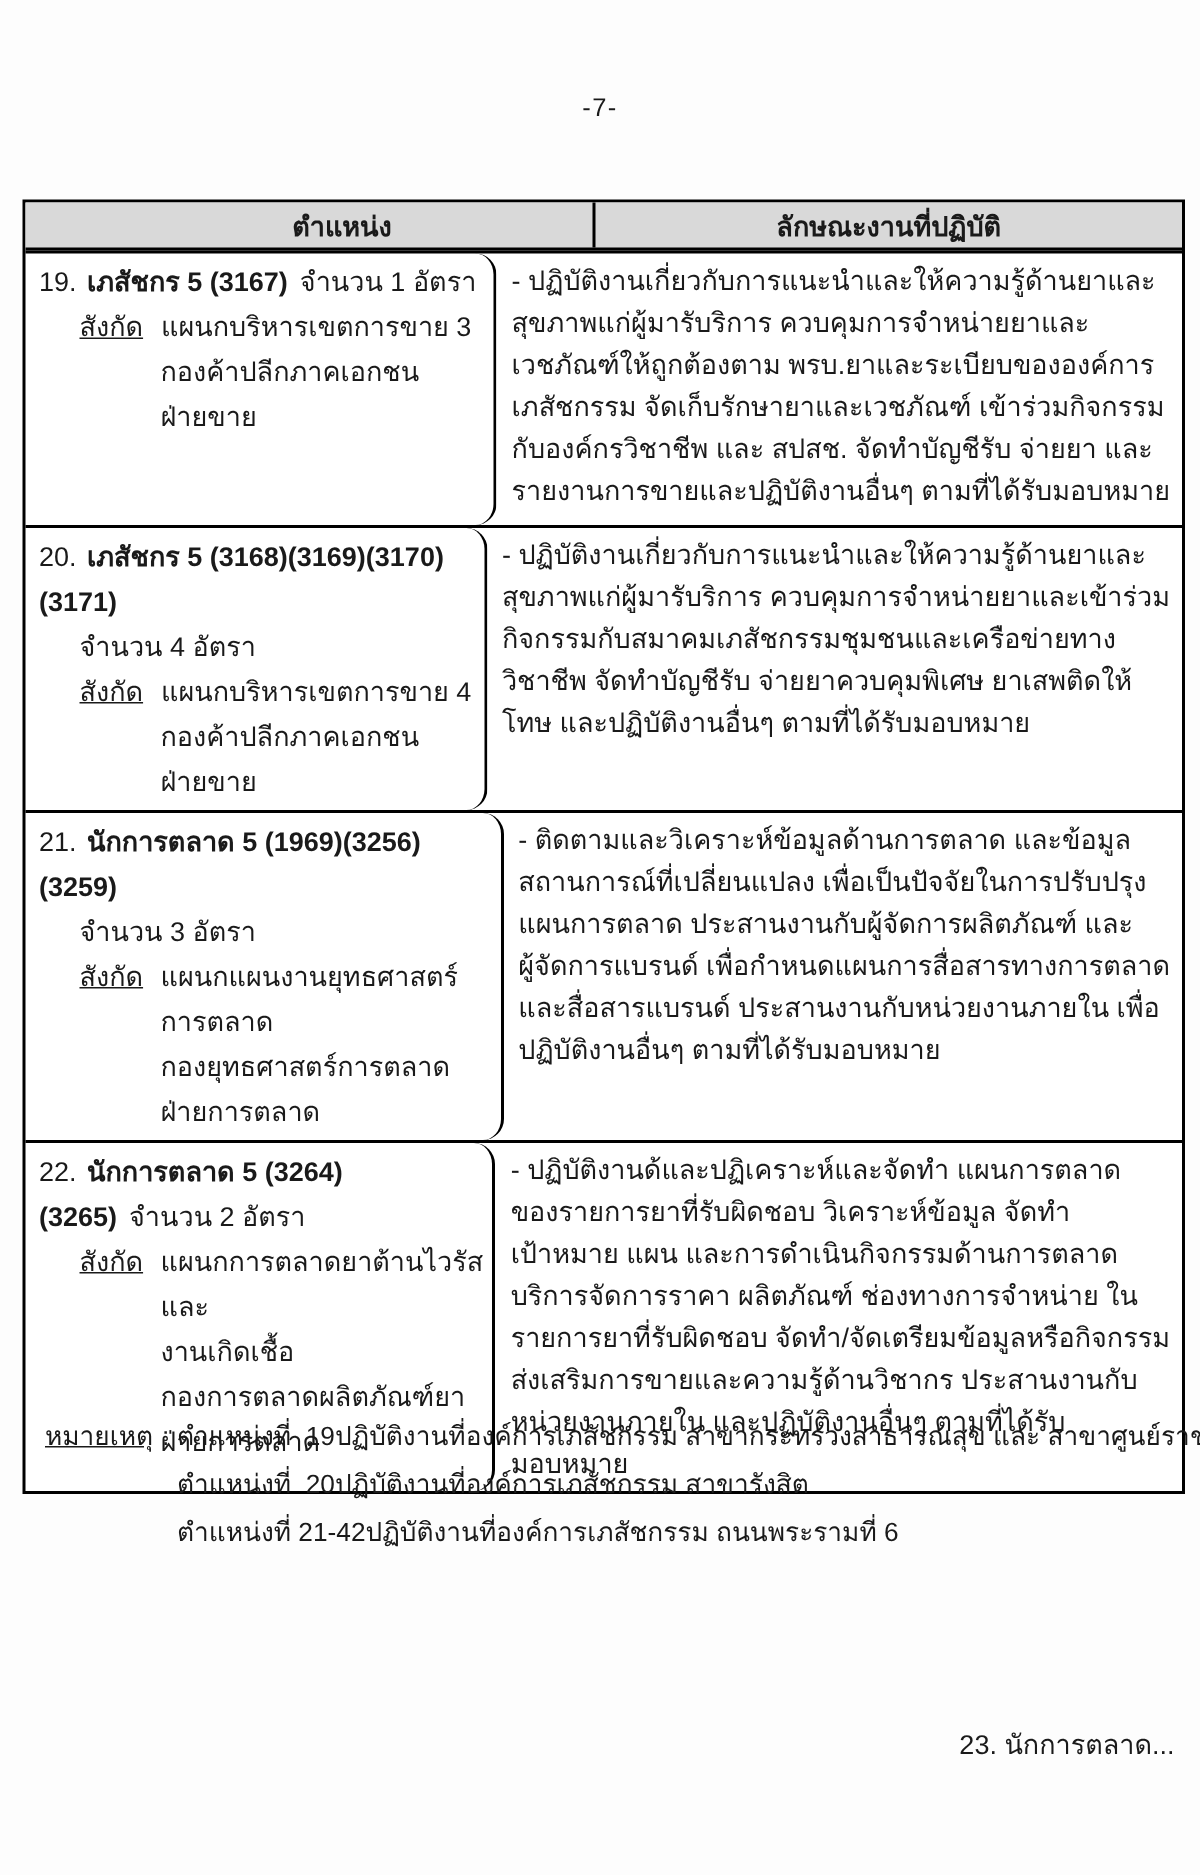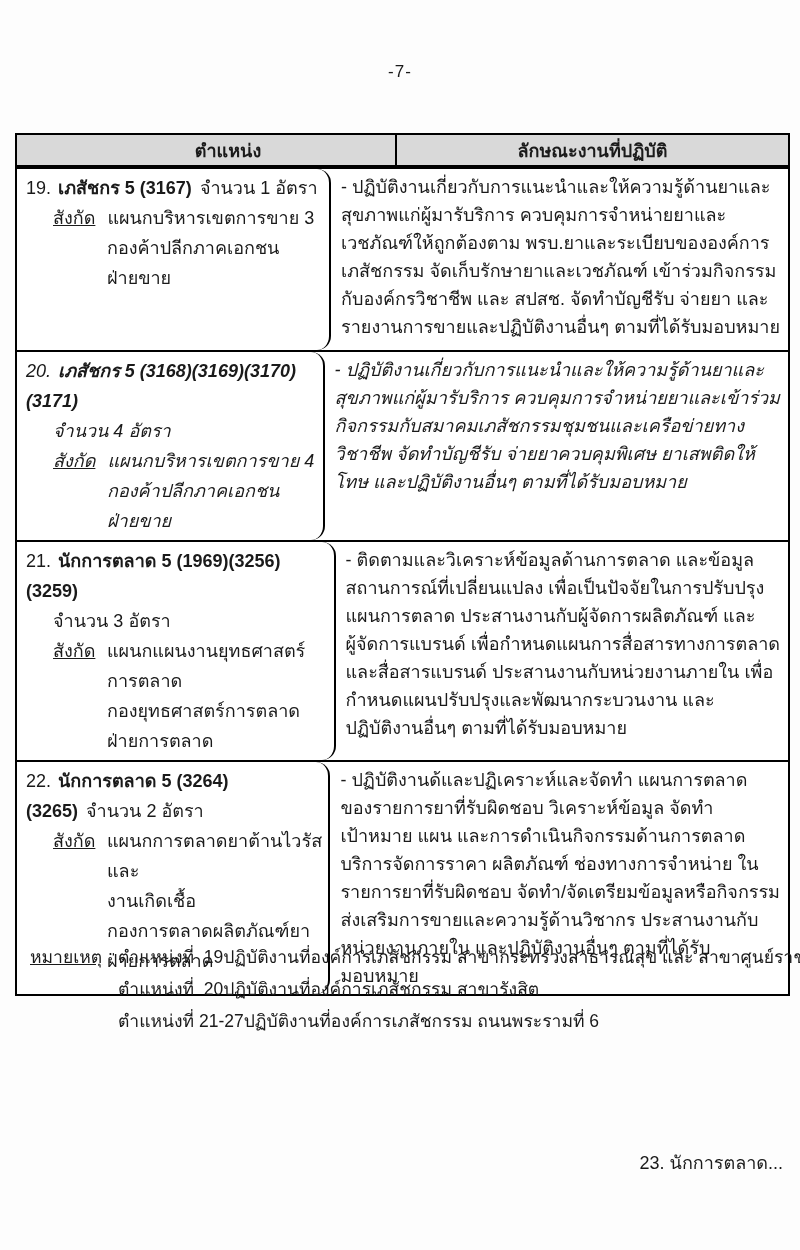--- a/index.html
+++ b/index.html
@@ -60,21 +60,21 @@
     padding: 4px 6px 4px 9px;
     line-height: 30px;
     border-radius: 14px;
   }
   .cell-right {
     flex: 1;
     padding: 4px 8px 4px 10px;
     line-height: 28px;
   }
   .r19 { min-height: 183px; }
-  .r20 { min-height: 149px; font-style: italic; }
+  .r20 { min-height: 149px; }
   .r21 { min-height: 202px; }
   .r22 { min-height: 229px; }
   .pos-num { margin-right: 7px; }
   .pos-name { font-weight: 700; margin-right: 8px; }
   .pos-suffix { font-weight: 400; }
   .count-line { padding-left: 27px; }
   .count-line:empty { display: none; }
   .affil-row { display: flex; padding-left: 27px; }
   .affil-label {
     text-decoration: underline;
@@ -180,21 +180,20 @@
           <div>กองยุทธศาสตร์การตลาด</div>
           <div>ฝ่ายการตลาด</div>
         </div>
     </div>
     <div class="cell-right">
         <div>- ติดตามและวิเคราะห์ข้อมูลด้านการตลาด และข้อมูล</div>
         <div>สถานการณ์ที่เปลี่ยนแปลง เพื่อเป็นปัจจัยในการปรับปรุง</div>
         <div>แผนการตลาด ประสานงานกับผู้จัดการผลิตภัณฑ์ และ</div>
         <div>ผู้จัดการแบรนด์ เพื่อกำหนดแผนการสื่อสารทางการตลาด</div>
         <div>และสื่อสารแบรนด์ ประสานงานกับหน่วยงานภายใน เพื่อ</div>
-        <div>กำหนดแผนปรับปรุงและพัฒนากระบวนงาน และ</div>
         <div>ปฏิบัติงานอื่นๆ ตามที่ได้รับมอบหมาย</div>
       </div>
   </div>
 
   <div class="trow r22">
     <div class="cell-left">
       <div class="pos-title">
         <span class="pos-num">22.</span><span class="pos-name">นักการตลาด 5 (3264)(3265)</span><span class="pos-suffix">จำนวน 2 อัตรา</span>
       </div>
 
@@ -227,18 +226,18 @@
     <span class="note-pos">ตำแหน่งที่  19</span>
     <span class="note-text">ปฏิบัติงานที่องค์การเภสัชกรรม สาขากระทรวงสาธารณสุข และ สาขาศูนย์ราชการ</span>
   </div>
   <div class="note-row">
     <span class="note-labelcell"></span>
     <span class="note-pos">ตำแหน่งที่  20</span>
     <span class="note-text">ปฏิบัติงานที่องค์การเภสัชกรรม สาขารังสิต</span>
   </div>
   <div class="note-row">
     <span class="note-labelcell"></span>
-    <span class="note-pos">ตำแหน่งที่ 21-27</span>
+    <span class="note-pos">ตำแหน่งที่ 21-42</span>
     <span class="note-text">ปฏิบัติงานที่องค์การเภสัชกรรม ถนนพระรามที่ 6</span>
   </div>
 </div>
 
 <div class="continuation">23. นักการตลาด...</div>
 
 </body></html>

